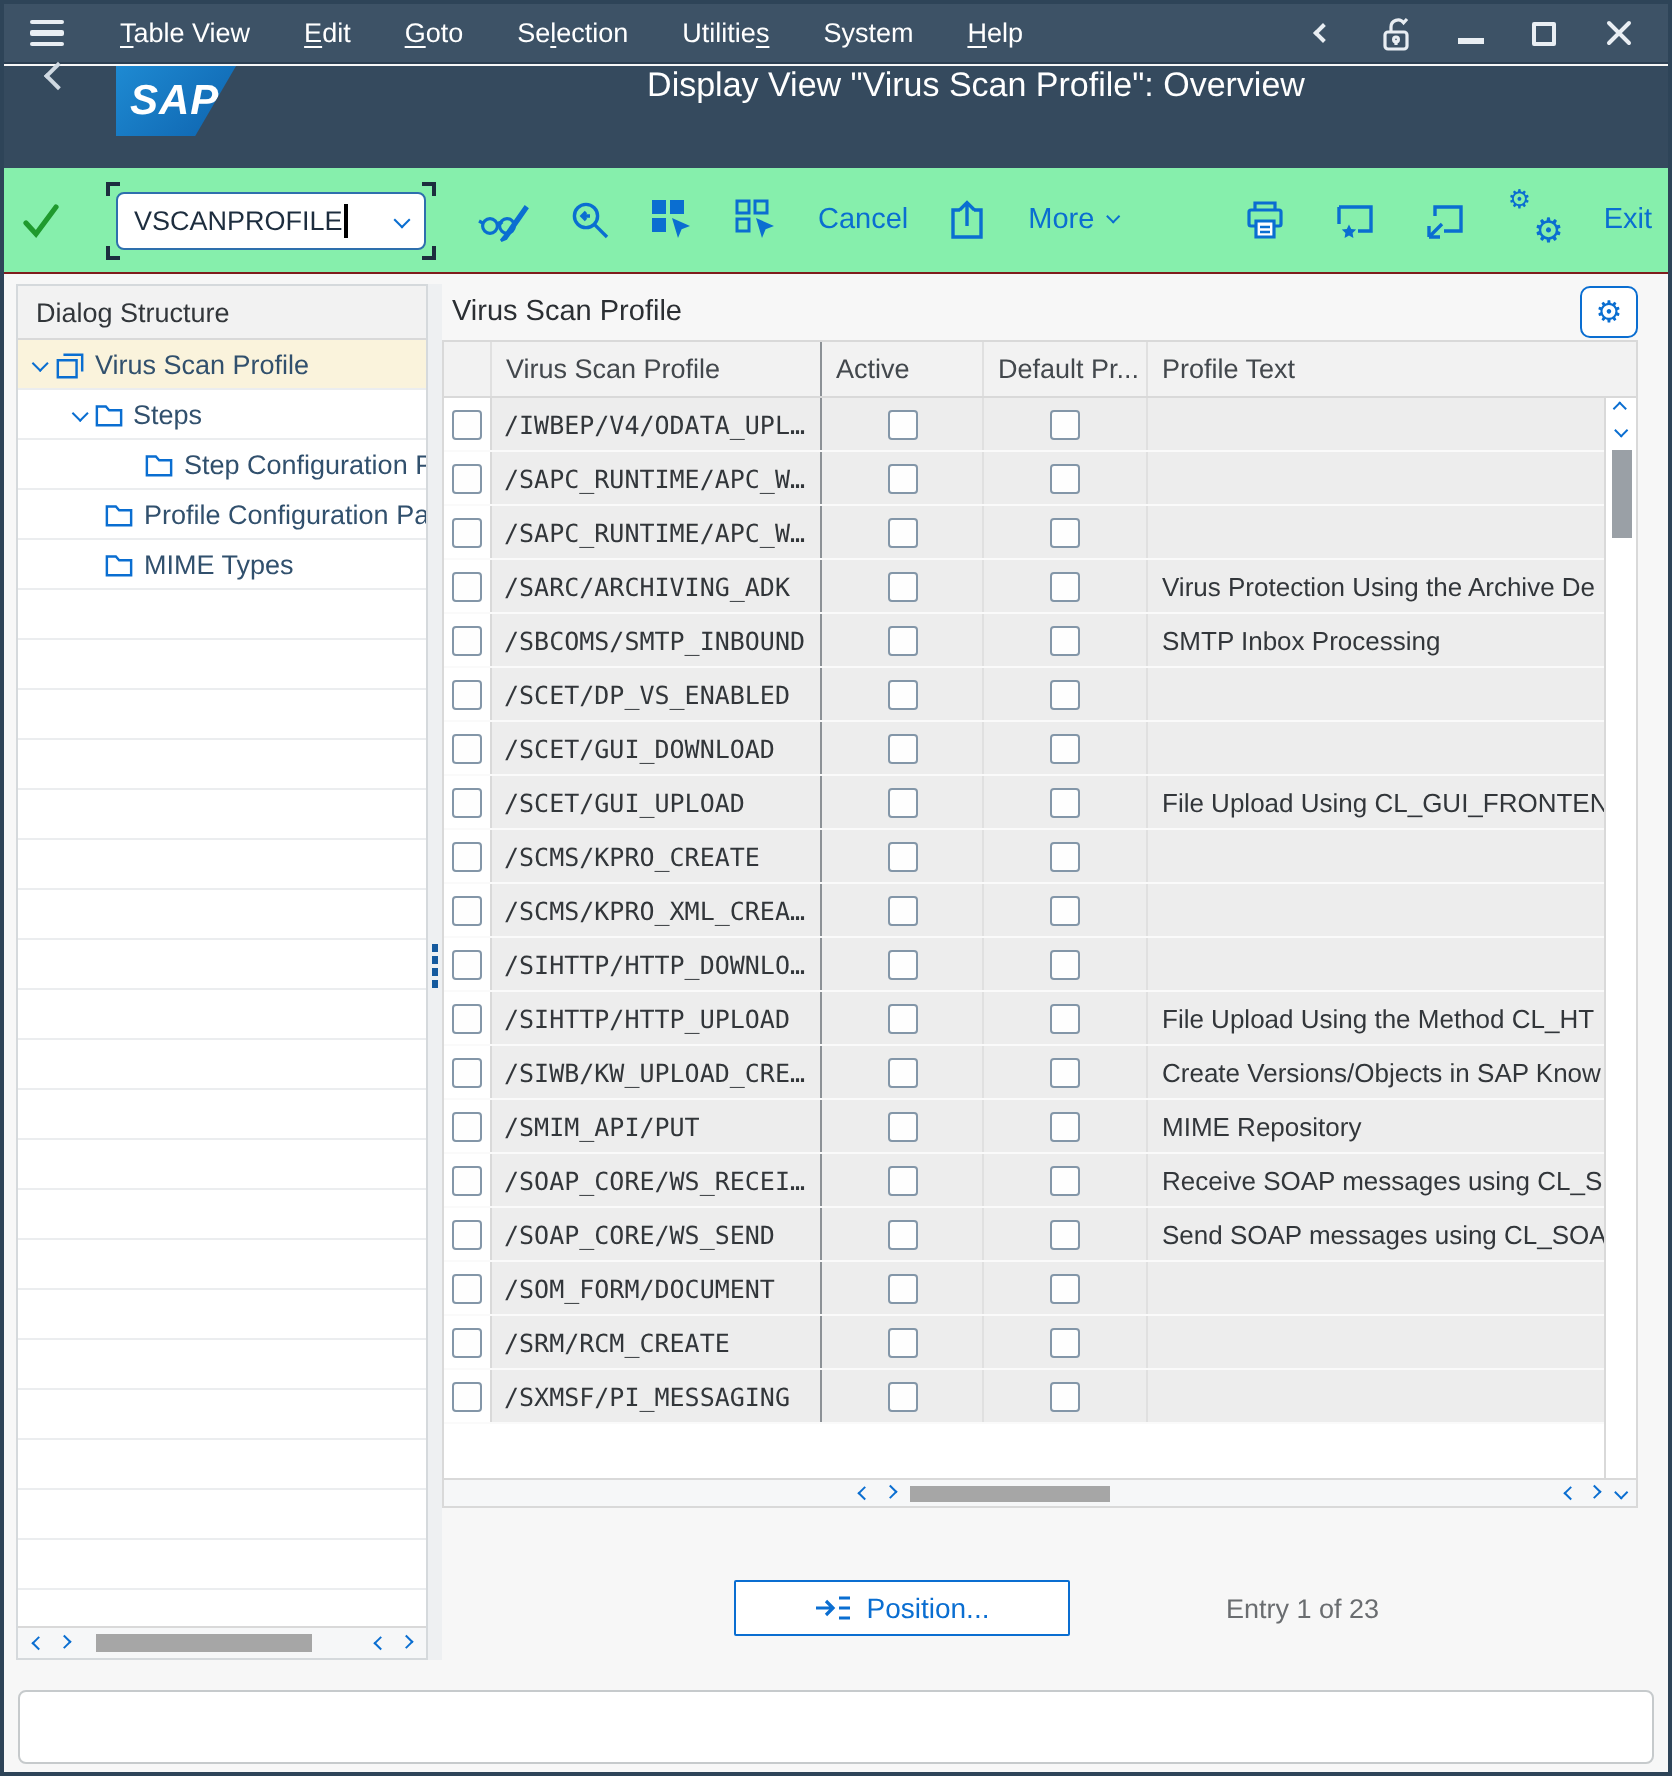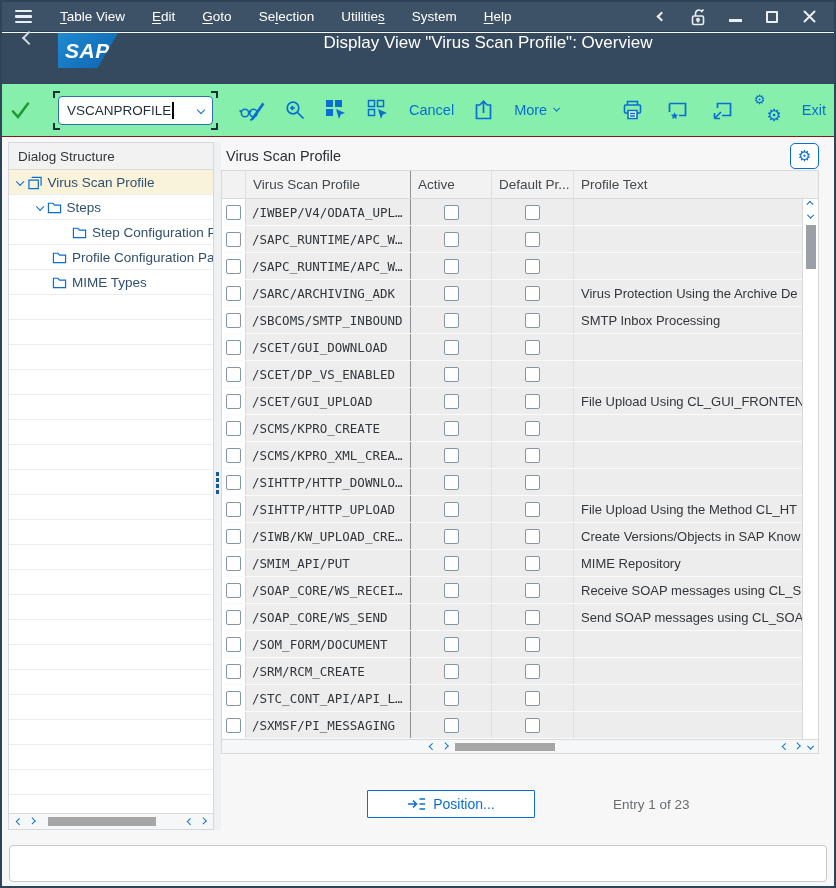--- a/index.html
+++ b/index.html
@@ -457,56 +457,56 @@
             <div class="cell text">
               <span>SMTP Inbox Processing</span>
             </div>
           </div>
 
           <div class="trow">
             <div class="cell sel">
               <span class="cb"></span>
             </div>
             <div class="cell prof mono">
+              <span>/SCET/DP_VS_ENABLED</span>
+            </div>
+            <div class="cell chk">
+              <span class="cb"></span>
+            </div>
+            <div class="cell chk">
+              <span class="cb"></span>
+            </div>
+            <div class="cell text">
+              <span></span>
+            </div>
+          </div>
+
+          <div class="trow">
+            <div class="cell sel">
+              <span class="cb"></span>
+            </div>
+            <div class="cell prof mono">
               <span>/SCET/GUI_DOWNLOAD</span>
             </div>
             <div class="cell chk">
               <span class="cb"></span>
             </div>
             <div class="cell chk">
               <span class="cb"></span>
             </div>
             <div class="cell text">
               <span></span>
             </div>
           </div>
 
           <div class="trow">
             <div class="cell sel">
               <span class="cb"></span>
             </div>
             <div class="cell prof mono">
-              <span>/SCET/DP_VS_ENABLED</span>
-            </div>
-            <div class="cell chk">
-              <span class="cb"></span>
-            </div>
-            <div class="cell chk">
-              <span class="cb"></span>
-            </div>
-            <div class="cell text">
-              <span></span>
-            </div>
-          </div>
-
-          <div class="trow">
-            <div class="cell sel">
-              <span class="cb"></span>
-            </div>
-            <div class="cell prof mono">
               <span>/SCET/GUI_UPLOAD</span>
             </div>
             <div class="cell chk">
               <span class="cb"></span>
             </div>
             <div class="cell chk">
               <span class="cb"></span>
             </div>
             <div class="cell text">
               <span>File Upload Using CL_GUI_FRONTEN</span>
@@ -686,37 +686,20 @@
               <span class="cb"></span>
             </div>
             <div class="cell chk">
               <span class="cb"></span>
             </div>
             <div class="cell text">
               <span></span>
             </div>
           </div>
 
-          <div class="trow">
-            <div class="cell sel">
-              <span class="cb"></span>
-            </div>
-            <div class="cell prof mono">
-              <span>/STC_CONT_API/API_L…</span>
-            </div>
-            <div class="cell chk">
-              <span class="cb"></span>
-            </div>
-            <div class="cell chk">
-              <span class="cb"></span>
-            </div>
-            <div class="cell text">
-              <span></span>
-            </div>
-          </div>
 
           <div class="trow">
             <div class="cell sel">
               <span class="cb"></span>
             </div>
             <div class="cell prof mono">
               <span>/SXMSF/PI_MESSAGING</span>
             </div>
             <div class="cell chk">
               <span class="cb"></span>

